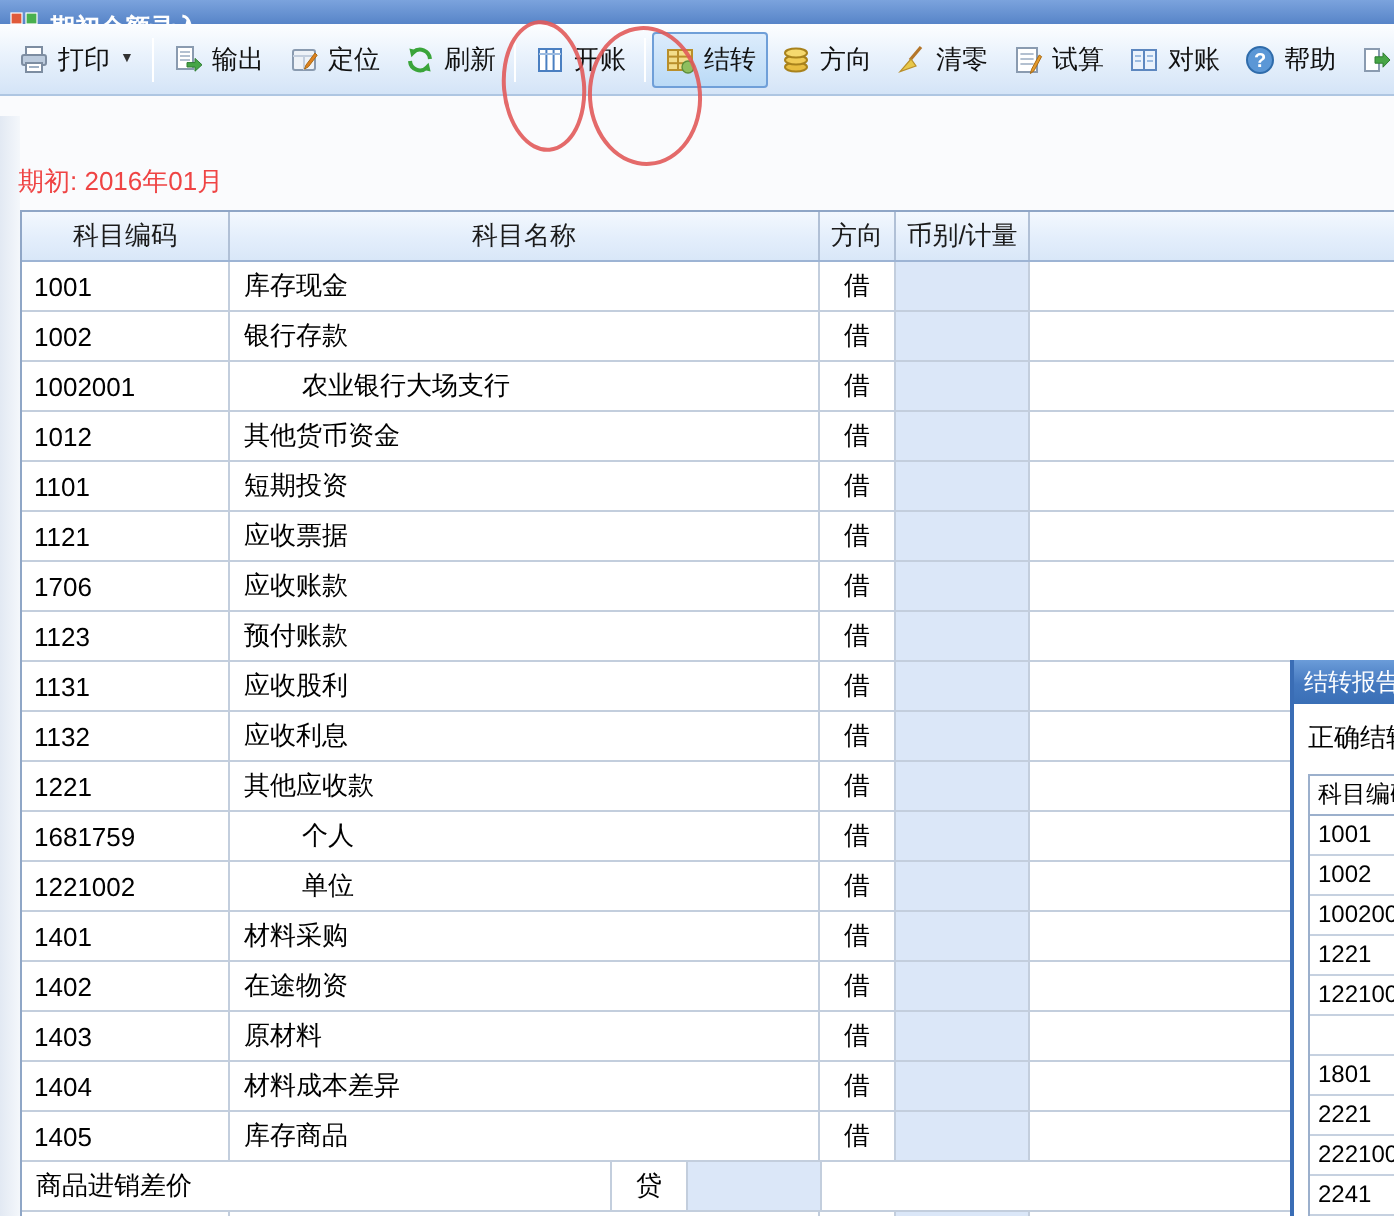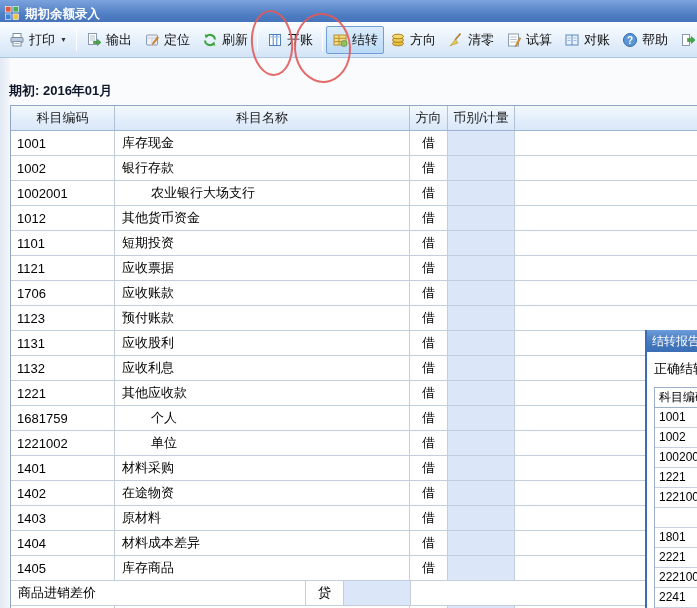--- a/index.html
+++ b/index.html
@@ -15,21 +15,21 @@
   
   .titlebar {
     position:absolute; left:0; top:0; width:697px; height:28px;
     background:linear-gradient(180deg,#7ba3dd 0%,#4d7cc2 55%,#3e6db5 100%);
     display:flex; align-items:center; gap:6px; padding:0 5px;
   }
   .titlebar .title { color:#fff; font-weight:bold; font-size:12.5px; }
 
   
   .toolbar {
-    position:absolute; left:0; top:22px; width:697px; height:36px;
+    position:absolute; left:0; top:12px; width:697px; height:36px;
     background:linear-gradient(180deg,#fdfeff 0%,#e9f2fc 45%,#d4e4f7 100%);
     border-bottom:1px solid #aec6e2;
     display:flex; align-items:center; padding:0 3px;
   }
   .tb-btn {
     display:flex; align-items:center; gap:4px;
     padding:4px 5px; border:1px solid transparent; border-radius:2px;
     white-space:nowrap; color:#111; cursor:default; font-size:13px;
   }
   .tb-btn.active {
@@ -41,21 +41,21 @@
   .tb-btn svg { display:block; }
 
   
   .anno { position:absolute; border:2px solid rgba(225,90,90,.9); border-radius:50%; z-index:30; pointer-events:none; background:transparent; }
   .anno1 { left:251px; top:10px; width:42px; height:66px; transform:rotate(-5deg); }
   .anno2 { left:294px; top:13px; width:57px; height:70px; transform:rotate(-4deg); }
 
   
   .left-strip { position:absolute; left:0; top:58px; width:10px; height:550px;
     background:linear-gradient(90deg,#e2e9f3,#f4f7fb); }
-  .period { position:absolute; left:9px; top:82px; font-size:13px; font-weight:bold; color:#0f172a; }
+  .period { position:absolute; left:9px; top:82px; font-size:13px; font-weight:normal; color:#ef4444; }
 
   
   .grid {
     position:absolute; left:10px; top:105px; width:687px; height:503px;
     background:#fff; border-left:1px solid #8fa6c6; border-top:1px solid #8fa6c6;
     overflow:hidden;
   }
   .g-header { display:flex; height:25px;
     background:linear-gradient(180deg,#f3f8fe 0%,#e3eefb 55%,#d9e7f8 100%);
     border-bottom:1px solid #9db4d4; }

